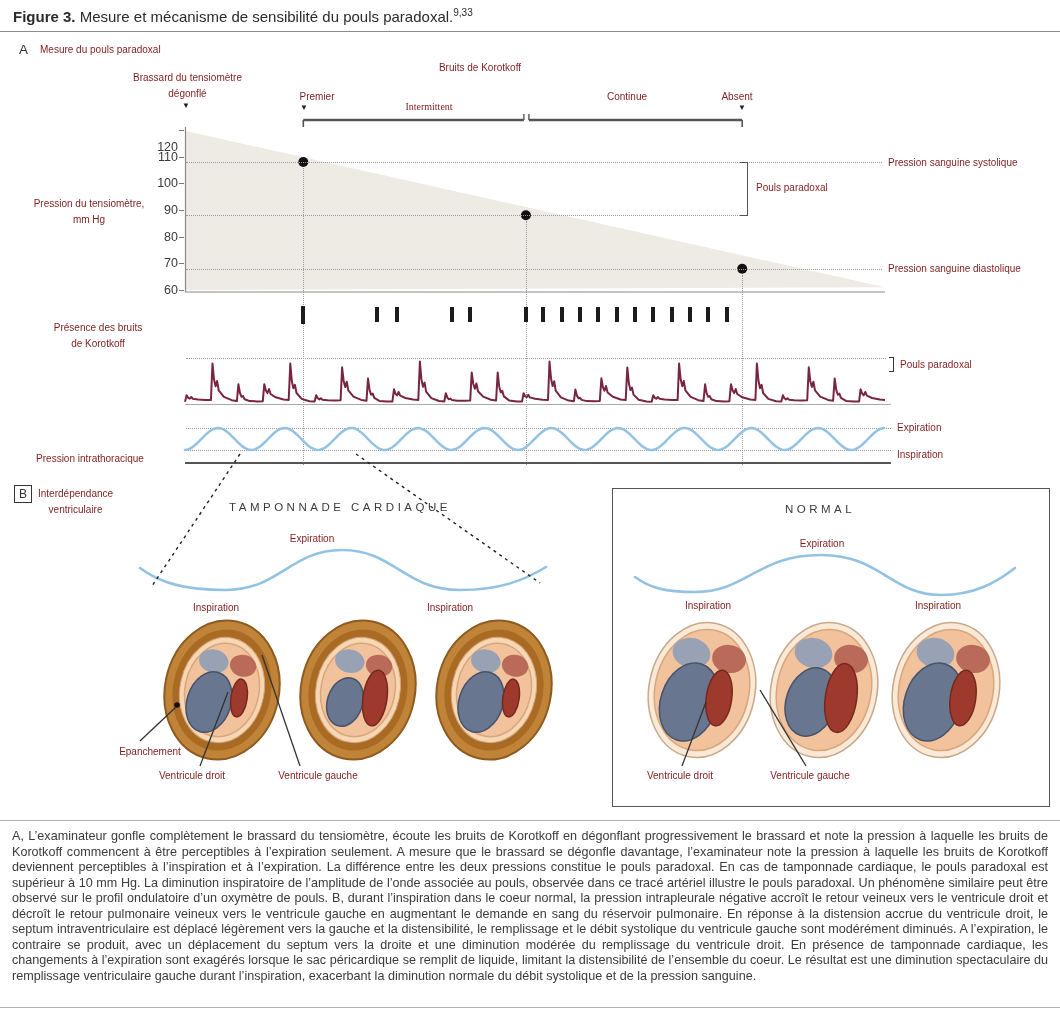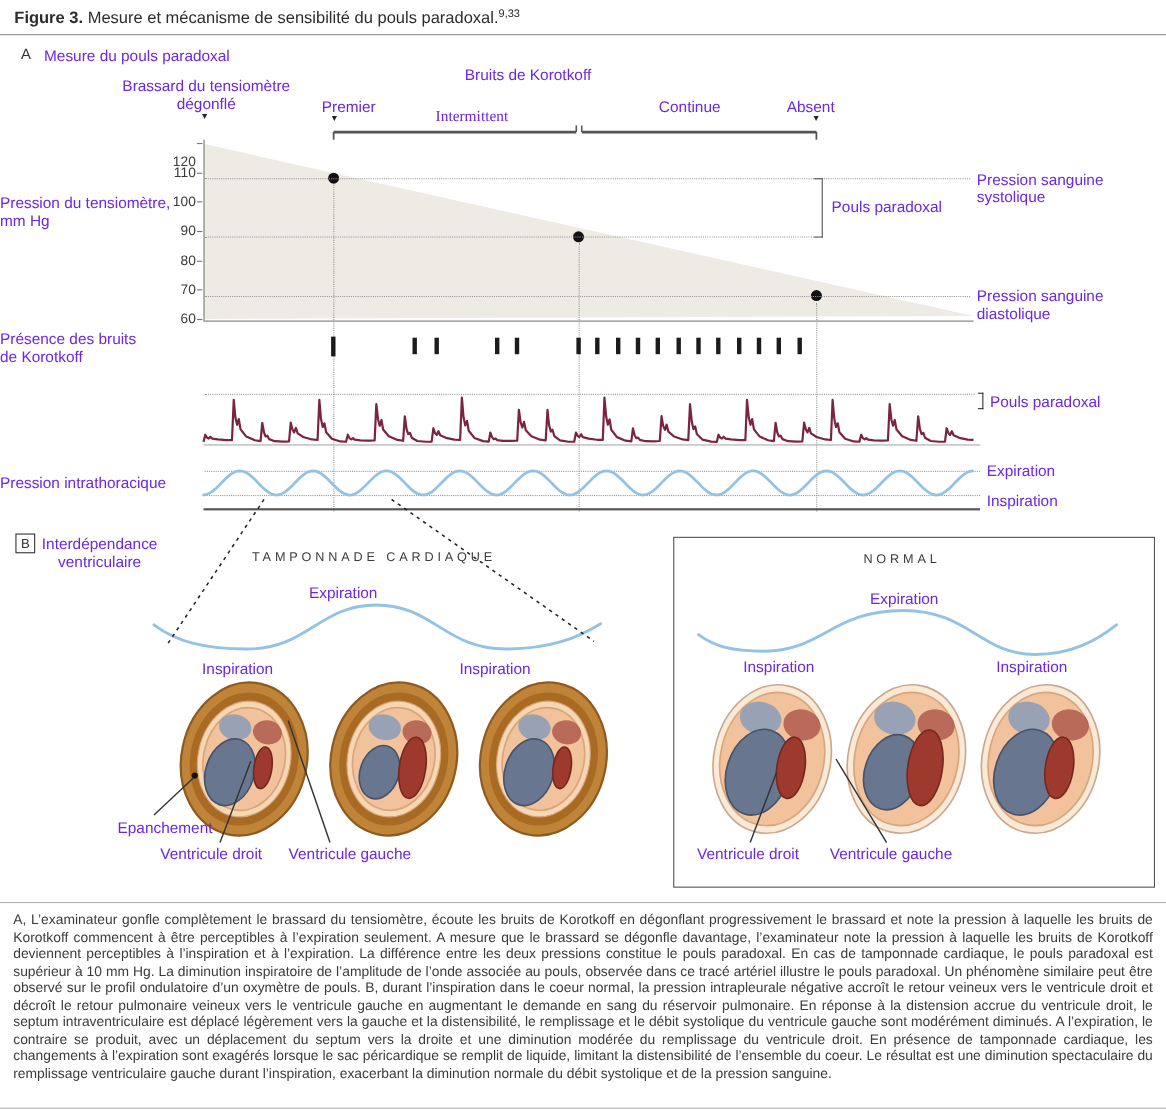--- a/index.html
+++ b/index.html
@@ -4,22 +4,22 @@
 <style>
   html,body{margin:0;padding:0;background:#fff;}
   .page{position:relative;width:1060px;height:1015px;background:#fff;
         font-family:"Liberation Sans",sans-serif;color:#2e2e2e;overflow:hidden;}
   .abs{position:absolute;}
   .hr{position:absolute;left:0;width:1060px;height:1px;background:#9a9a9a;}
   .figtitle{position:absolute;left:13px;top:7px;font-size:15px;color:#2b2b2b;}
   .figtitle b{font-weight:bold;}
   .figtitle sup{font-size:10px;}
   .panel-label{font-size:13.5px;color:#333;}
-  .lbl{font-size:14px;color:#6d28d9;line-height:16px;}
-  .lbl-r{text-align:left;}
+  .lbl{font-size:10px;color:#7f1d1d;line-height:16px;}
+  .lbl-r{text-align:center;margin-top:20px;}
   .cx{transform:translateX(-50%);white-space:nowrap;}
   .spaced{letter-spacing:3.5px;font-size:11.5px;color:#3c3c3c;}
   .arrow-down{font-size:8px;color:#222;line-height:8px;}
   .ytick-label{position:absolute;width:30px;text-align:right;font-size:12.5px;color:#3a3a3a;}
   .ytick-mark{position:absolute;width:5px;height:1px;background:#777;}
   .dotted-h{position:absolute;height:0;border-top:1.6px dotted #9a9a9a;}
   .dotted-v{position:absolute;width:0;border-left:1.6px dotted #9a9a9a;}
   .ktick{position:absolute;width:4px;background:#1c1c1c;}
   .bbox{position:absolute;border:1.2px solid #333;width:16px;height:16px;
         text-align:center;font-size:12px;line-height:16px;color:#333;}

